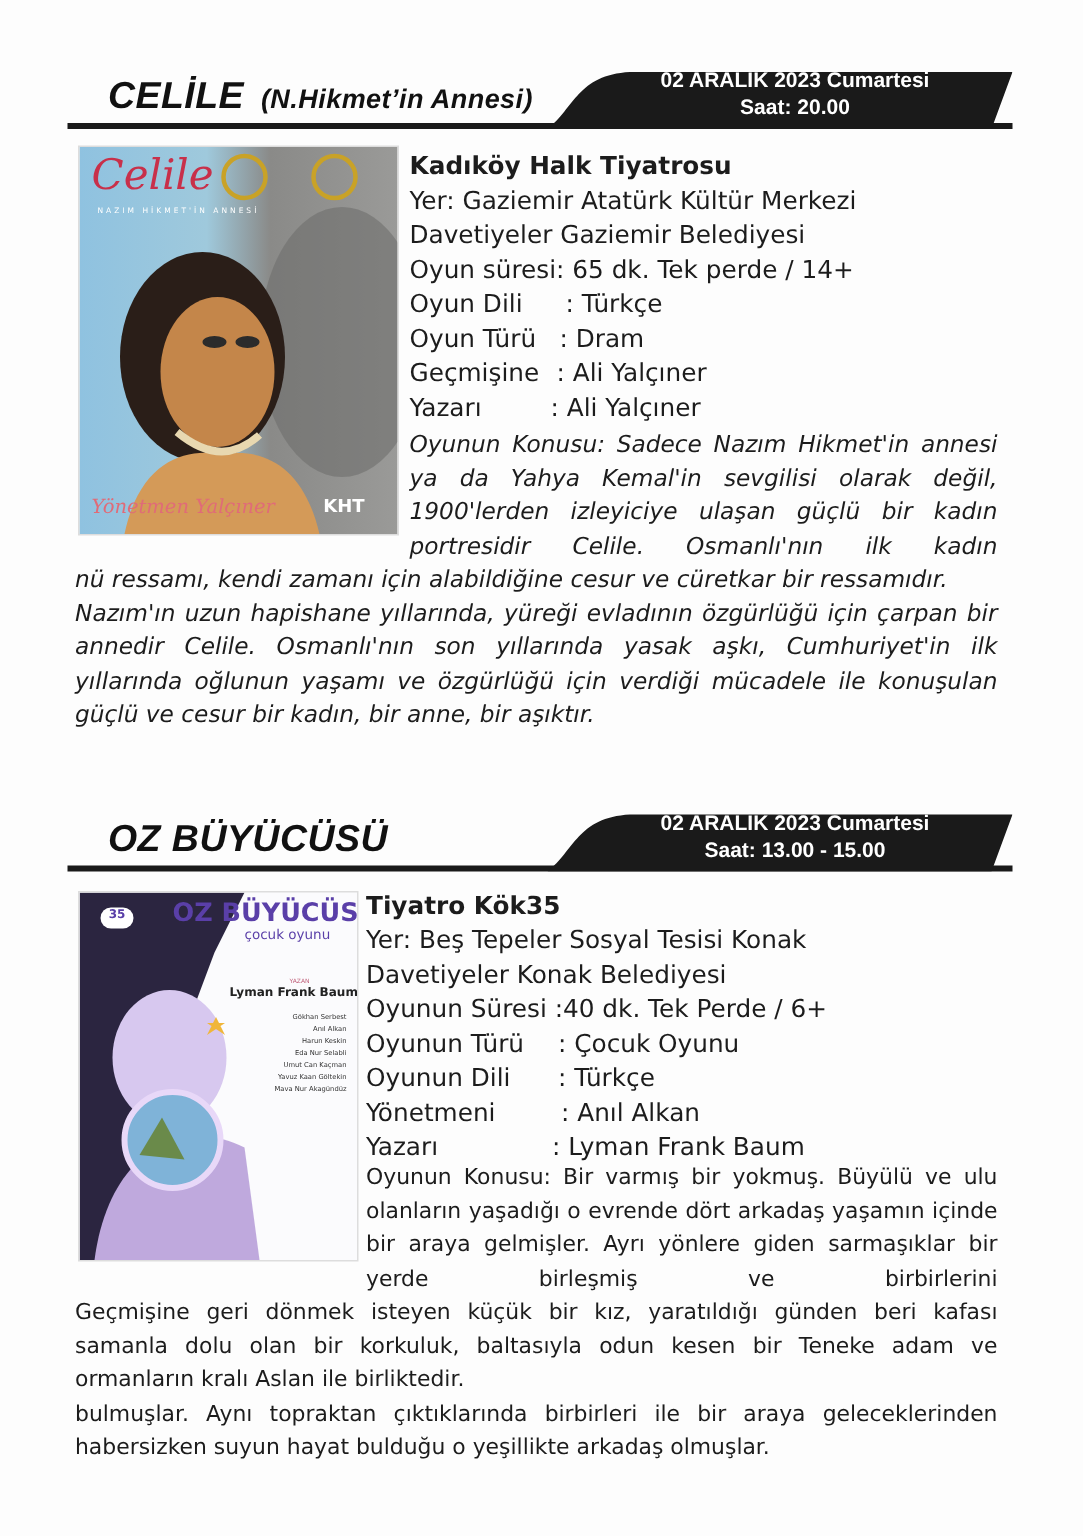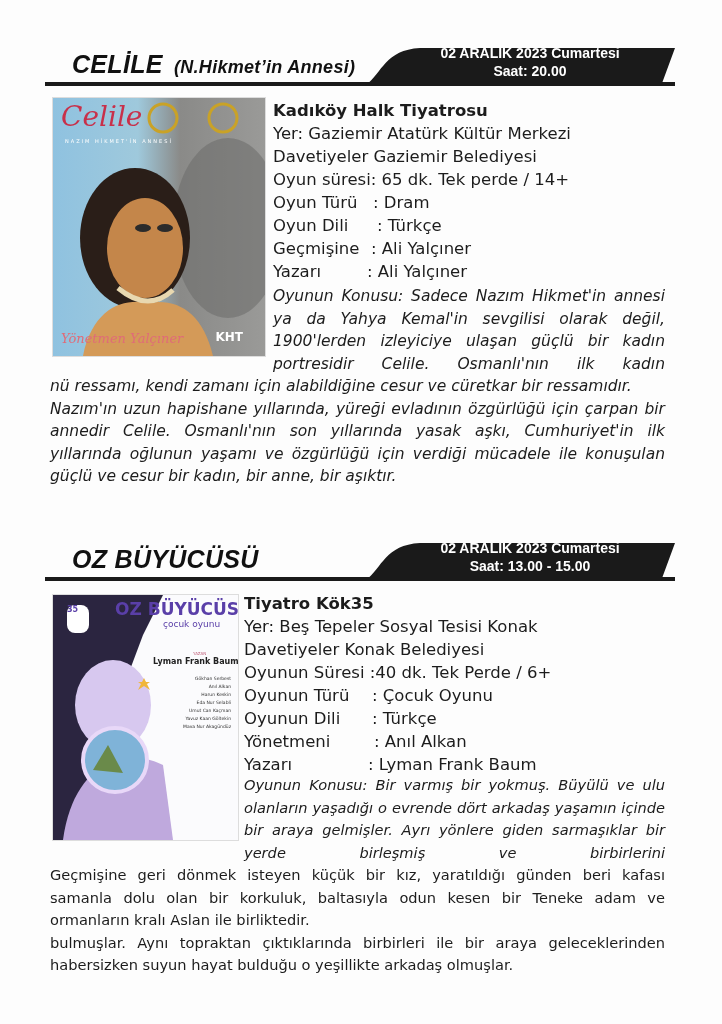--- a/index.html
+++ b/index.html
@@ -58,22 +58,22 @@
   <div style="position:absolute;left:12px;top:40px;font-size:5px;letter-spacing:2px;color:#fff;">NAZIM HİKMET'İN ANNESİ</div>
   <div style="position:absolute;left:8px;bottom:10px;font-family:'DejaVu Serif',serif;font-style:italic;font-size:13px;color:#e06b78;">Yönetmen Yalçıner</div>
   <div style="position:absolute;right:22px;bottom:12px;font-weight:bold;font-size:12px;color:#fff;">KHT</div>
 </div>
 
 <div class="info" style="left:273px; top:99px;">
   <div class="company">Kadıköy Halk Tiyatrosu</div>
   <div>Yer: Gaziemir Atatürk Kültür Merkezi</div>
   <div>Davetiyeler Gaziemir Belediyesi</div>
   <div>Oyun süresi: 65 dk. Tek perde / 14+</div>
+  <div class="row"><span class="lbl" style="width:104px">Oyun Dili</span><span>: Türkçe</span></div>
   <div class="row"><span class="lbl" style="width:100px">Oyun Türü</span><span>: Dram</span></div>
-  <div class="row"><span class="lbl" style="width:104px">Oyun Dili</span><span>: Türkçe</span></div>
   <div class="row"><span class="lbl" style="width:98px">Geçmişine</span><span>: Ali Yalçıner</span></div>
   <div class="row"><span class="lbl" style="width:94px">Yazarı</span><span>: Ali Yalçıner</span></div>
 </div>
 
 <div class="para" style="left:273px; top:285px; width:392px;">
   <p style="text-align-last:justify;">Oyunun Konusu: Sadece Nazım Hikmet'in annesi ya da Yahya Kemal'in sevgilisi olarak değil, 1900'lerden izleyiciye ulaşan güçlü bir kadın portresidir Celile.  Osmanlı'nın ilk kadın</p>
 </div>
 <div class="para" style="left:50px; top:375px; width:615px;">
   <p>nü ressamı, kendi zamanı için alabildiğine cesur ve cüretkar bir ressamıdır.</p>
   <p>Nazım'ın uzun hapishane yıllarında, yüreği evladının özgürlüğü için çarpan bir annedir Celile. Osmanlı'nın son yıllarında yasak aşkı, Cumhuriyet'in ilk yıllarında oğlunun yaşamı ve özgürlüğü için verdiği mücadele ile konuşulan güçlü ve cesur bir kadın, bir anne, bir aşıktır.</p>
@@ -99,21 +99,21 @@
   <svg width="185" height="245" viewBox="0 0 185 245">
     <path d="M0 0 L110 0 L90 40 L60 120 L40 245 L0 245 Z" fill="#2b2540"></path>
     <ellipse cx="60" cy="110" rx="38" ry="45" fill="#d7c8ef"></ellipse>
     <path d="M10 245 C 20 170, 70 150, 110 170 L120 245 Z" fill="#bfa9dd"></path>
     <circle cx="62" cy="165" r="32" fill="#7fb3d8" stroke="#e8d8f8" stroke-width="4"></circle>
     <path d="M40 175 L55 150 L70 178 Z" fill="#6a8a4a"></path>
     <path d="M85 95 l6 -12 l6 12 l-12 -8 h12 z" fill="#f0b63a"></path>
   </svg>
   <div style="position:absolute;left:62px;top:4px;font-weight:bold;font-size:17px;color:#5a3fa8;white-space:nowrap;">OZ BÜYÜCÜSÜ</div>
   <div style="position:absolute;left:110px;top:24px;font-size:9px;color:#5a3fa8;">çocuk oyunu</div>
-  <div style="position:absolute;left:14px;top:10px;width:22px;height:28px;border-radius:8px;background:#fff;font-size:8px;font-weight:bold;text-align:left;color:#5a3fa8;">35</div>
+  <div style="position:absolute;left:14px;top:10px;width:22px;height:14px;border-radius:8px;background:#fff;font-size:8px;font-weight:bold;text-align:center;color:#5a3fa8;">35</div>
   <div style="position:absolute;left:140px;top:56px;font-size:4px;color:#c0607a;">YAZAN</div>
   <div style="position:absolute;left:100px;top:62px;font-weight:bold;font-size:8px;color:#222;white-space:nowrap;">Lyman Frank Baum</div>
   <div style="position:absolute;left:120px;top:80px;font-size:4.5px;line-height:8px;color:#333;text-align:right;width:58px;">
     <div>Gökhan Serbest</div>
     <div>Anıl Alkan</div>
     <div>Harun Keskin</div>
     <div>Eda Nur Selabli</div>
     <div>Umut Can Kaçman</div>
     <div>Yavuz Kaan Göltekin</div>
     <div>Mava Nur Akagündüz</div>
@@ -125,18 +125,18 @@
   <div>Yer: Beş Tepeler Sosyal Tesisi Konak</div>
   <div>Davetiyeler Konak Belediyesi</div>
   <div>Oyunun Süresi :40 dk. Tek Perde / 6+</div>
   <div class="row"><span class="lbl" style="width:128px">Oyunun Türü</span><span>: Çocuk Oyunu</span></div>
   <div class="row"><span class="lbl" style="width:128px">Oyunun Dili</span><span>: Türkçe</span></div>
   <div class="row"><span class="lbl" style="width:130px">Yönetmeni</span><span>: Anıl Alkan</span></div>
   <div class="row"><span class="lbl" style="width:124px">Yazarı</span><span>: Lyman Frank Baum</span></div>
 </div>
 
 <div class="para2" style="left:244px; top:774px; width:421px;">
-  <p style="text-align-last:justify;font-style:italic;">Oyunun Konusu: Bir varmış bir yokmuş. Büyülü ve ulu olanların yaşadığı o evrende dört arkadaş yaşamın içinde bir araya gelmişler. Ayrı yönlere giden sarmaşıklar bir yerde birleşmiş ve birbirlerini</p>
+  <p style="text-align-last:justify;">Oyunun Konusu: Bir varmış bir yokmuş. Büyülü ve ulu olanların yaşadığı o evrende dört arkadaş yaşamın içinde bir araya gelmişler. Ayrı yönlere giden sarmaşıklar bir yerde birleşmiş ve birbirlerini</p>
 </div>
 <div class="para2" style="left:50px; top:864px; width:615px;">
   <p>Geçmişine geri dönmek isteyen küçük bir kız, yaratıldığı günden beri kafası samanla dolu olan bir korkuluk, baltasıyla odun kesen bir Teneke adam ve ormanların kralı Aslan ile birliktedir.</p>
   <p>bulmuşlar. Aynı topraktan çıktıklarında birbirleri ile bir araya geleceklerinden habersizken suyun hayat bulduğu o yeşillikte arkadaş olmuşlar.</p>
 </div>
 
 </body></html>

